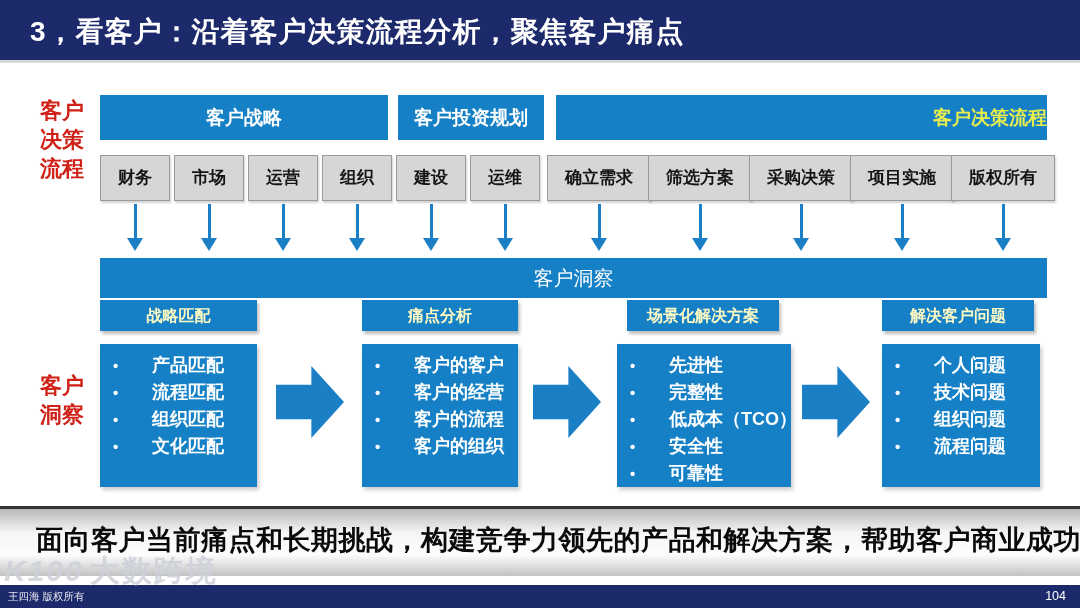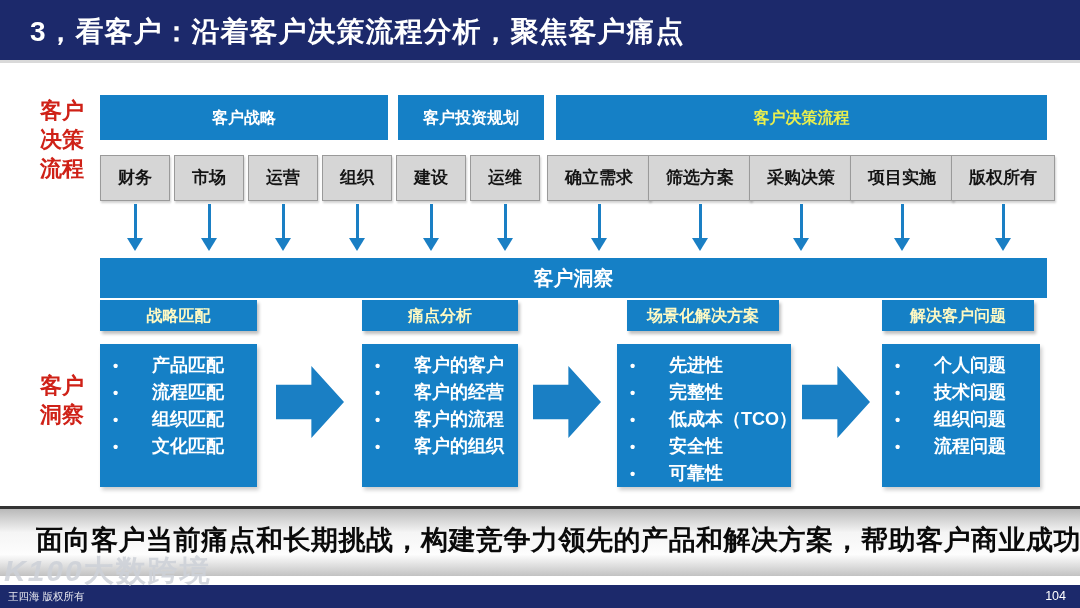--- a/index.html
+++ b/index.html
@@ -14,43 +14,43 @@
     color:#ffffff; font-size:28px; font-weight:bold; letter-spacing:1px; white-space:nowrap; }
 
   
   .red-label { position:absolute; color:#cf2117; font-size:22px; font-weight:bold;
     line-height:29px; white-space:pre-line; text-align:center; width:62px; }
   .label-process { left:31px; top:96px; }
   .label-insight { left:31px; top:371px; }
 
   
   .phase-header { position:absolute; top:95px; height:45px; background:#1580c6;
-    color:#ffffff; font-size:16px; font-weight:bold; text-align:center; line-height:45px; }
+    color:#ffffff; font-size:19px; font-weight:bold; text-align:center; line-height:45px; }
   .ph-1 { left:100px; width:288px; }
   .ph-2 { left:398px; width:146px; }
-  .ph-3 { left:556px; width:491px; color:#e9ee4e; }
+  .ph-3 { left:556px; width:491px; color:#e9ee4e;text-align:right; }
 
   
   .step { position:absolute; top:155px; height:46px; background:#d6d6d6;
     border:1px solid #9a9a9a; box-shadow:1px 2px 2px rgba(0,0,0,0.18);
     color:#141414; font-size:17px; font-weight:bold; text-align:center; line-height:44px; }
   .sn { width:70px; } .sw { width:104px; }
   .s0{left:100px}.s1{left:174px}.s2{left:248px}.s3{left:322px}.s4{left:396px}.s5{left:470px}
   .s6{left:547px}.s7{left:648px}.s8{left:749px}.s9{left:850px}.s10{left:951px}
 
   
   .darr-cell { position:absolute; top:204px; height:50px; display:flex;
     flex-direction:column; align-items:center; }
   .darr-stem { width:3px; height:34px; background:#1a7fc4; }
   .darr-head { width:0; height:0; border-left:8px solid transparent;
     border-right:8px solid transparent; border-top:13px solid #1a7fc4; }
 
   
   .insight-bar { position:absolute; left:100px; top:258px; width:947px; height:40px;
-    background:#1580c6; color:#ffffff; font-size:20px; font-weight:bold;
+    background:#1580c6; color:#ffffff; font-size:20px; font-weight:normal;
     text-align:center; line-height:40px; }
 
   
   .tab { position:absolute; top:300px; height:31px; background:#1580c6;
     color:#fef9c3; font-size:16px; font-weight:bold; text-align:center; line-height:31px;
     box-shadow:2px 3px 3px rgba(0,0,0,0.25); }
   .t0{left:100px;width:157px}.t1{left:362px;width:156px}
   .t2{left:627px;width:152px}.t3{left:882px;width:152px}
 
   
@@ -80,21 +80,21 @@
     background:#1c296b; }
   .copyright { position:absolute; left:8px; top:0; line-height:23px;
     color:#e8e8ef; font-size:10.5px; white-space:nowrap; }
   .page-number { position:absolute; right:14px; top:0; line-height:23px;
     color:#ffffff; font-size:12.5px; }
 
   
   .watermark { position:absolute; left:4px; top:551px; z-index:5;
     color:#cdd1d8; opacity:0.85; font-size:30px; font-weight:bold;
     letter-spacing:2px; white-space:nowrap; }
-  .watermark .wm-logo { font-style:italic; }
+  .watermark .wm-logo { font-style:italic; margin-right:6px; }
 </style>
 </head>
 <body>
 
 <div class="slide">
 
   <div class="title-bar">
     <div class="title">3，看客户：沿着客户决策流程分析，聚焦客户痛点</div>
   </div>
 

